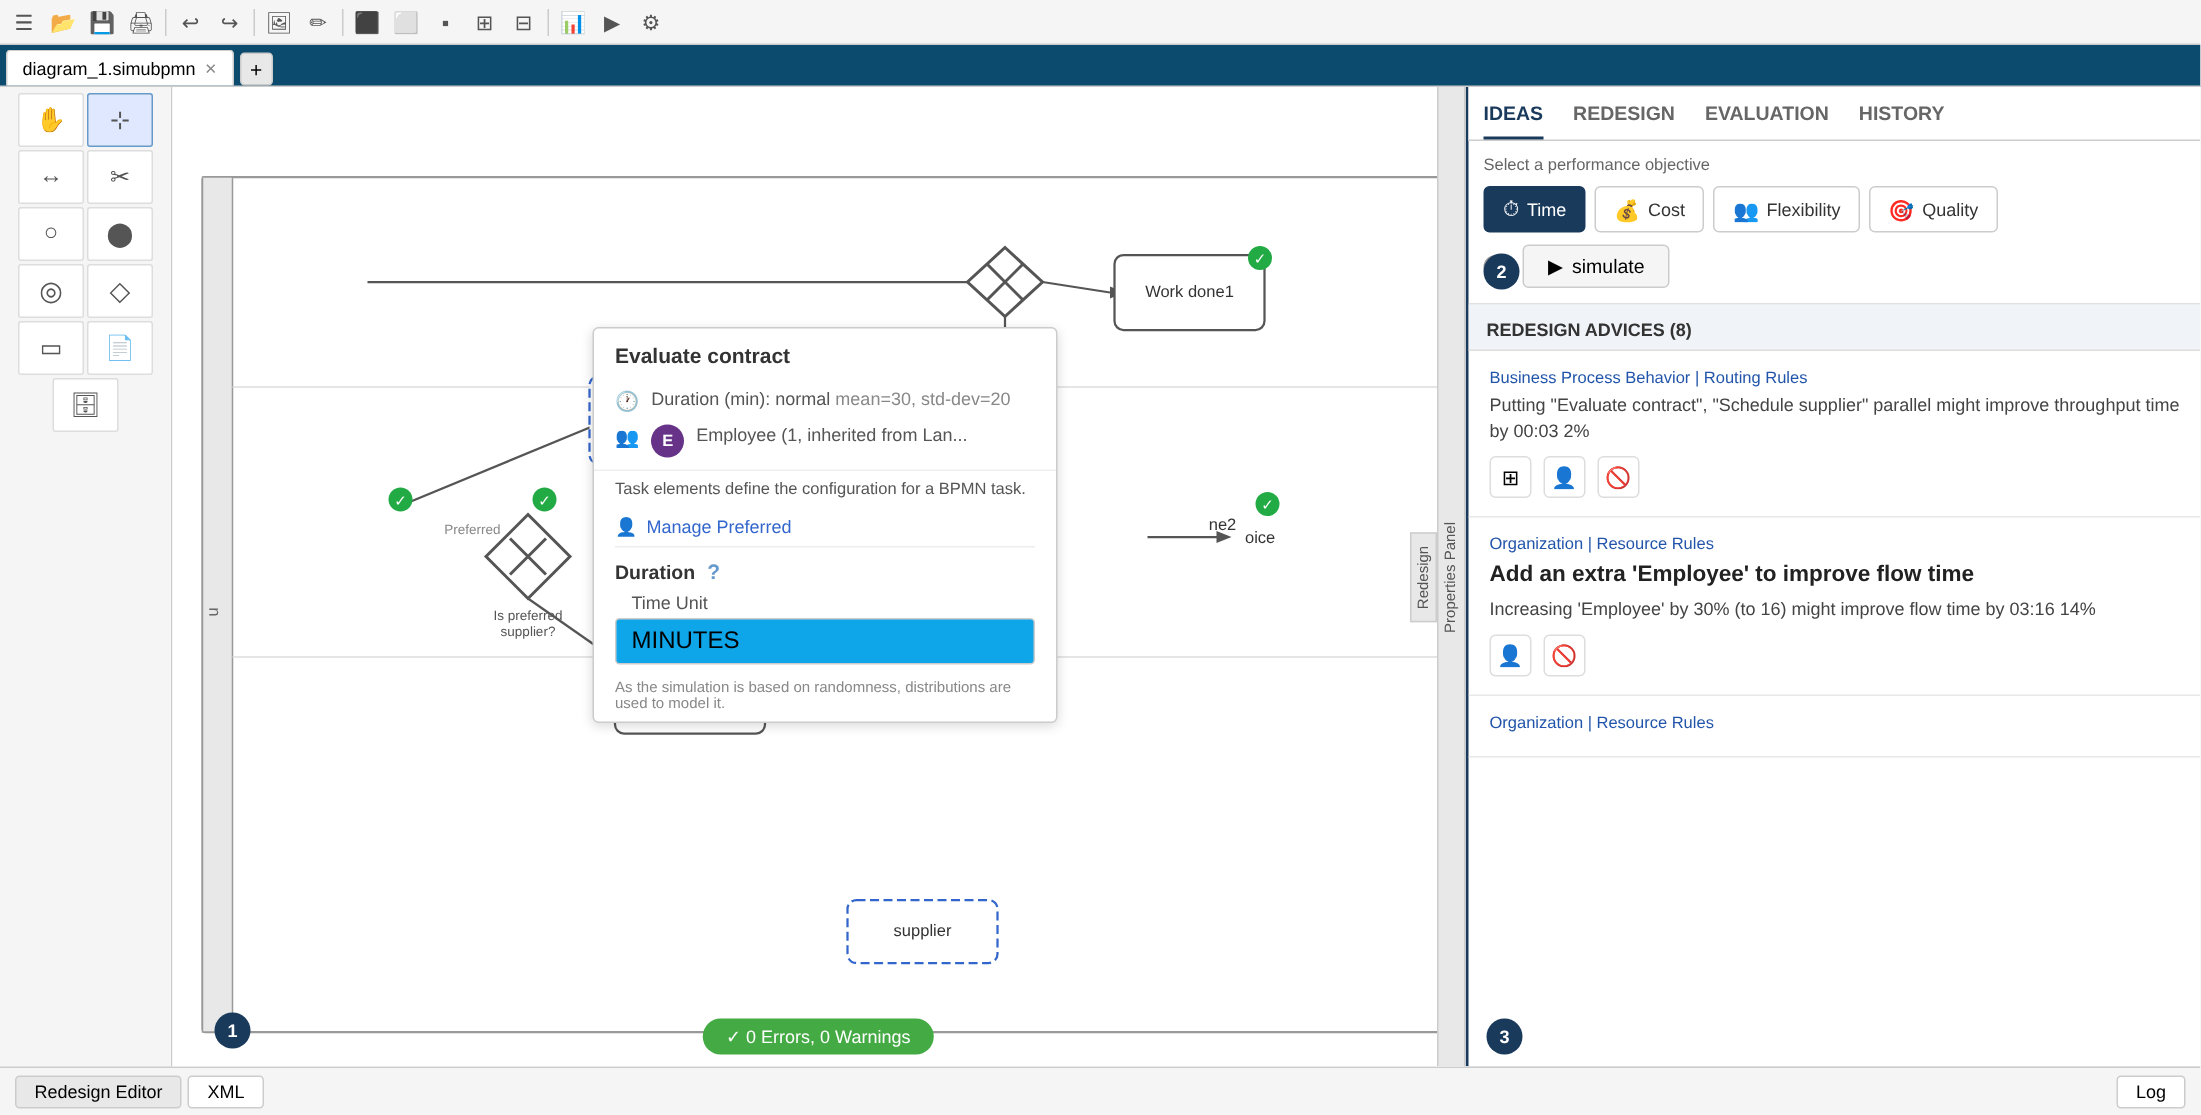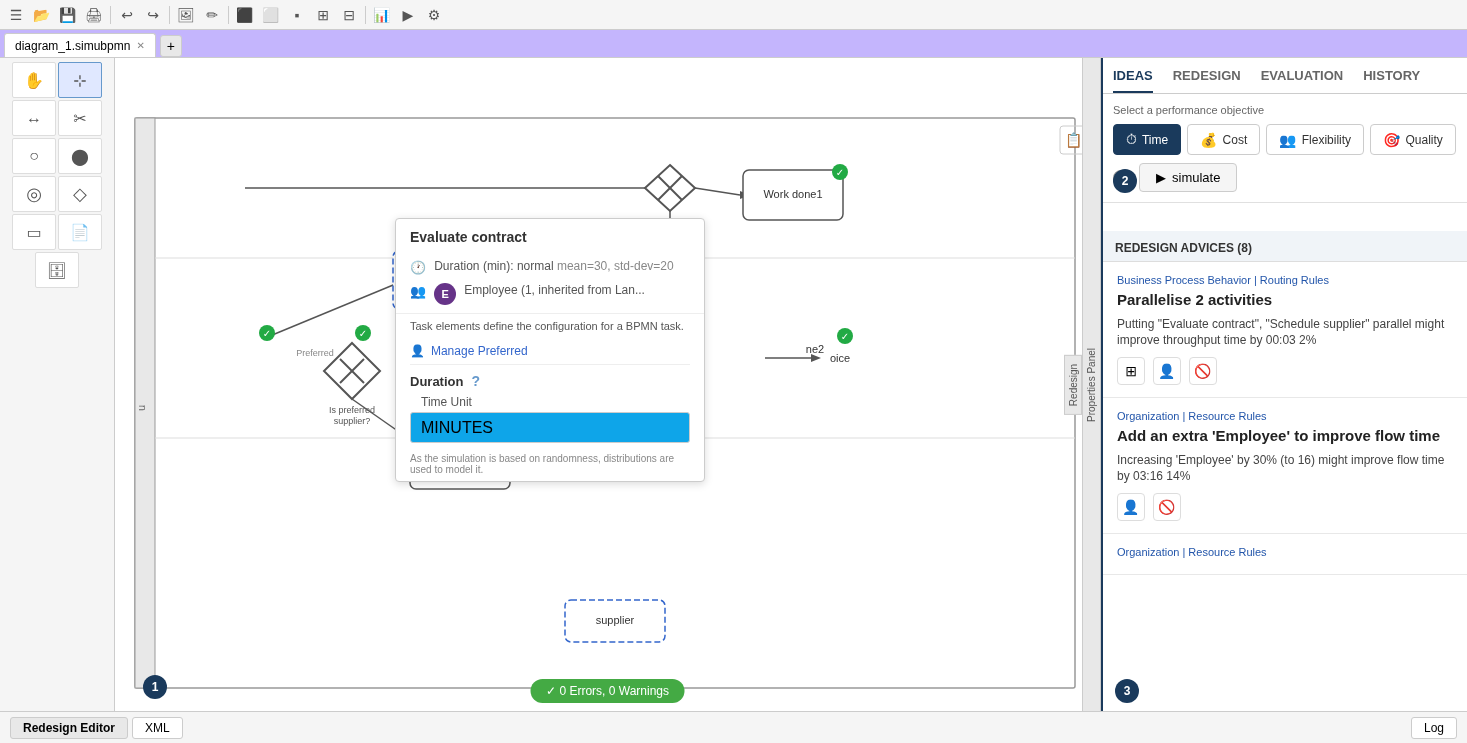--- a/index.html
+++ b/index.html
@@ -22,21 +22,21 @@
       cursor: pointer;
       display: flex; align-items: center; justify-content: center;
       font-size: 14px; color: #555;
       border-radius: 2px;
     }
     .toolbar-sep { width: 1px; height: 18px; background: #ccc; margin: 0 2px; }
 
     
     .tab-bar {
       height: 28px;
-      background: #c4b5fd;
+      background: #0c4a6e;
       border-bottom: 1px solid #ccc;
       display: flex;
       align-items: flex-end;
       padding-left: 4px;
       flex-shrink: 0;
     }
     .tab {
       height: 24px;
       background: white;
       border: 1px solid #ccc;
@@ -96,21 +96,21 @@
     
     .bpmn-canvas {
       position: absolute;
       top: 0; left: 0;
       width: 100%; height: 100%;
       background: white;
     }
 
     
     .right-panel {
-      width: 366px;
+      width: 490px;
       background: white;
       display: flex;
       flex-direction: column;
       flex-shrink: 0;
       border-left: 2px solid #1a3a5c;
     }
 
     
     .right-tabs {
       display: flex;
@@ -200,21 +200,20 @@
     }
 
     
     .advices-header {
       padding: 10px 12px 6px 12px;
       font-size: 12px;
       font-weight: bold;
       color: #333;
       background: #f0f4f8;
       border-bottom: 1px solid #ddd;
-      margin-top: 28px;
     }
 
     .advice-card {
       padding: 12px 14px;
       border-bottom: 1px solid #e8e8e8;
     }
     .advice-category {
       font-size: 11px;
       color: #2255aa;
       margin-bottom: 4px;
@@ -264,21 +263,20 @@
     .bottom-tab {
       padding: 3px 12px;
       border: 1px solid #ccc;
       background: white;
       border-radius: 3px;
       cursor: pointer;
       font-size: 12px;
     }
     .bottom-tab.active {
       background: #e8e8e8;
-      font-weight: bold;
     }
     .log-btn {
       padding: 3px 12px;
       border: 1px solid #ccc;
       background: white;
       border-radius: 3px;
       cursor: pointer;
       font-size: 12px;
     }
 
@@ -629,21 +627,20 @@
             </button>
           </div>
         </div>
         <div class="number-badge" style="position:absolute;left:10px;bottom:10px;">2</div>
       </div>
 
       <div class="advices-header">REDESIGN ADVICES (8)</div>
 
       <div class="advice-card">
         <div class="advice-category">Business Process Behavior | Routing Rules</div>
-        <div class="advice-title">Parallelise 2 activities</div>
         <div class="advice-desc">Putting "Evaluate contract", "Schedule supplier" parallel might improve throughput time by 00:03 2%</div>
         <div class="advice-icons">
           <button class="advice-icon-btn">⊞</button>
           <button class="advice-icon-btn">👤</button>
           <button class="advice-icon-btn" style="color:#cc3333;">🚫</button>
         </div>
       </div>
 
       <div class="advice-card">
         <div class="advice-category">Organization | Resource Rules</div>

